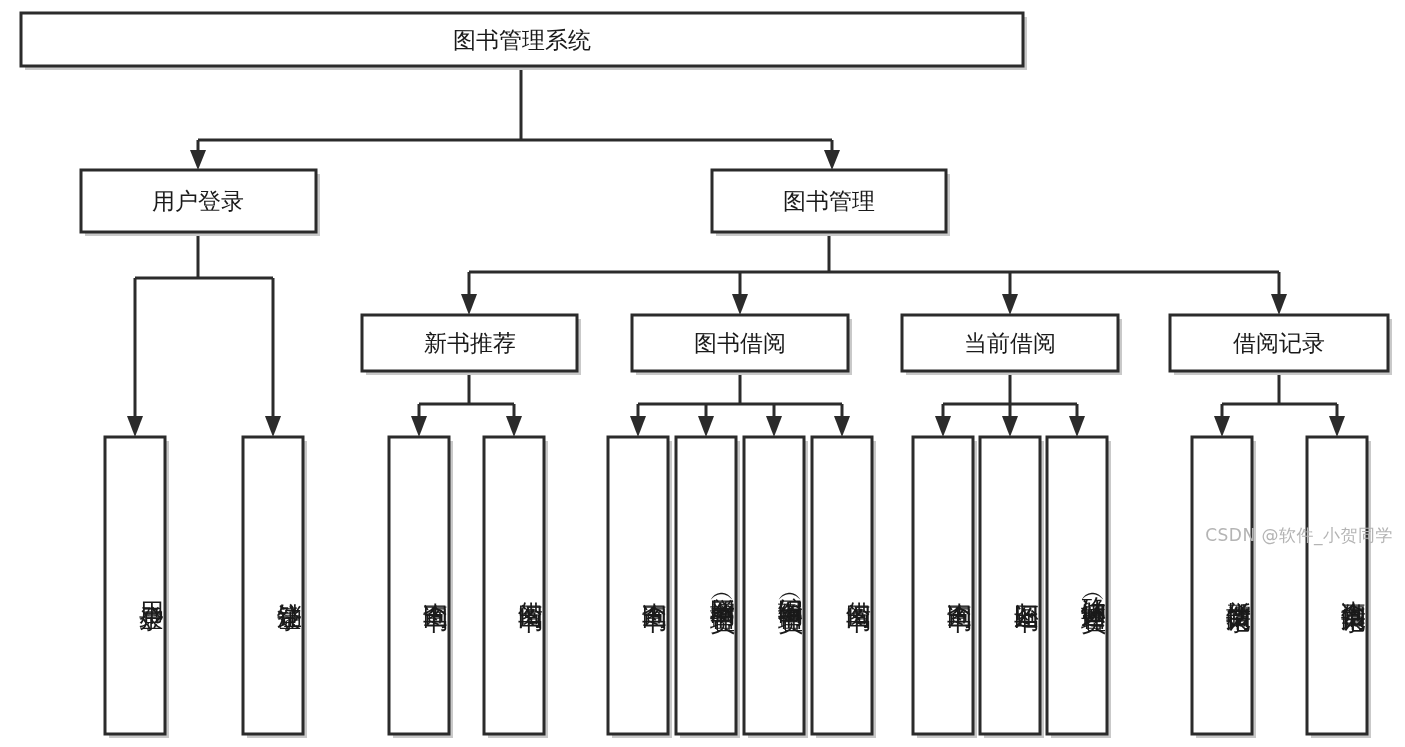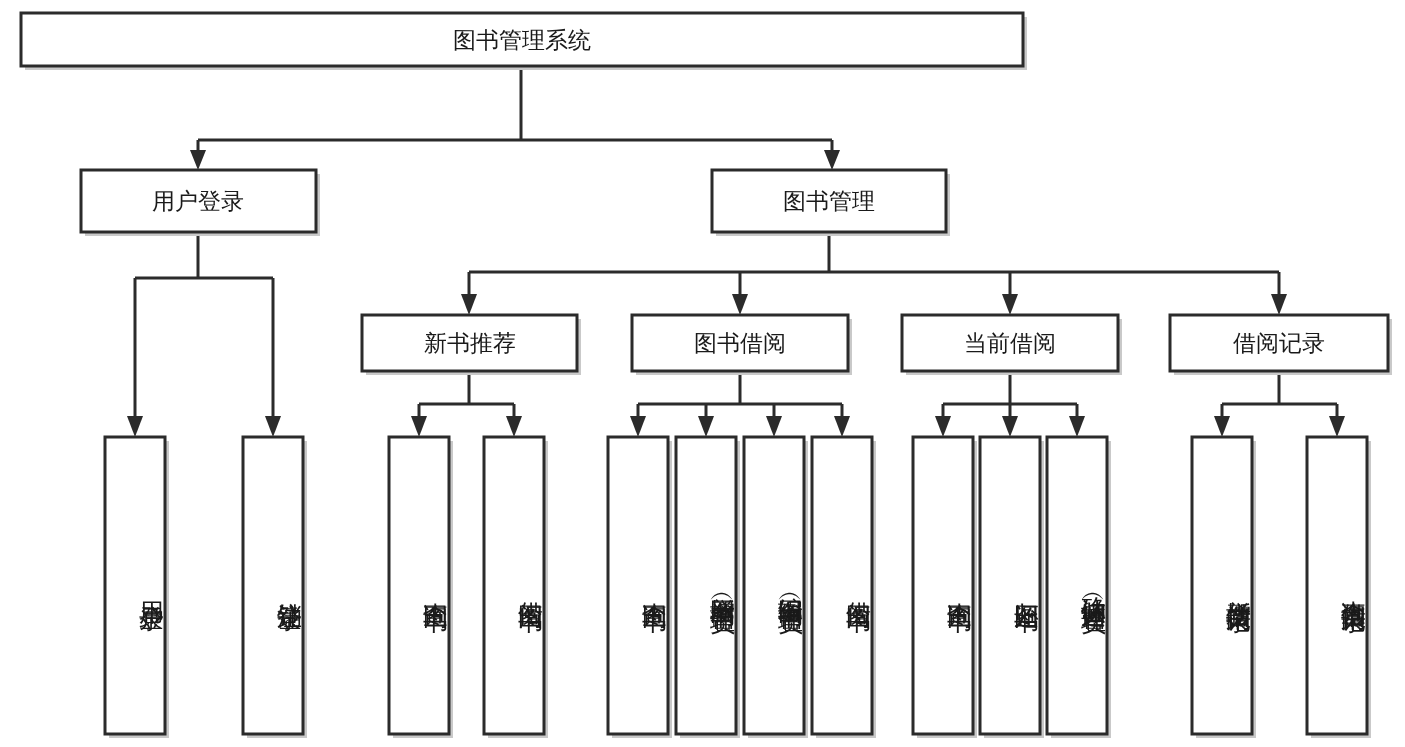--- a/index.html
+++ b/index.html
@@ -230,13 +230,14 @@
   <div class="node-label-v" style="left:608px; top:437px; width:60px; height:297px;">查询图书</div>
   <div class="node-label-v" style="left:676px; top:437px; width:60px; height:297px;">新增图书（管理员）</div>
   <div class="node-label-v" style="left:744px; top:437px; width:60px; height:297px;">编辑图书（管理员）</div>
   <div class="node-label-v" style="left:812px; top:437px; width:60px; height:297px;">借阅图书</div>
   <div class="node-label-v" style="left:913px; top:437px; width:60px; height:297px;">查询图书</div>
   <div class="node-label-v" style="left:980px; top:437px; width:60px; height:297px;">归还图书</div>
   <div class="node-label-v" style="left:1047px; top:437px; width:60px; height:297px;">确认归还（管理员）</div>
   <div class="node-label-v" style="left:1192px; top:437px; width:60px; height:297px;">新增借阅记录</div>
   <div class="node-label-v" style="left:1307px; top:437px; width:60px; height:297px;">查询借阅记录</div>
 
+  <div id="watermark">CSDN @软件_小贺同学</div>
 </div>
 
 </body></html>

